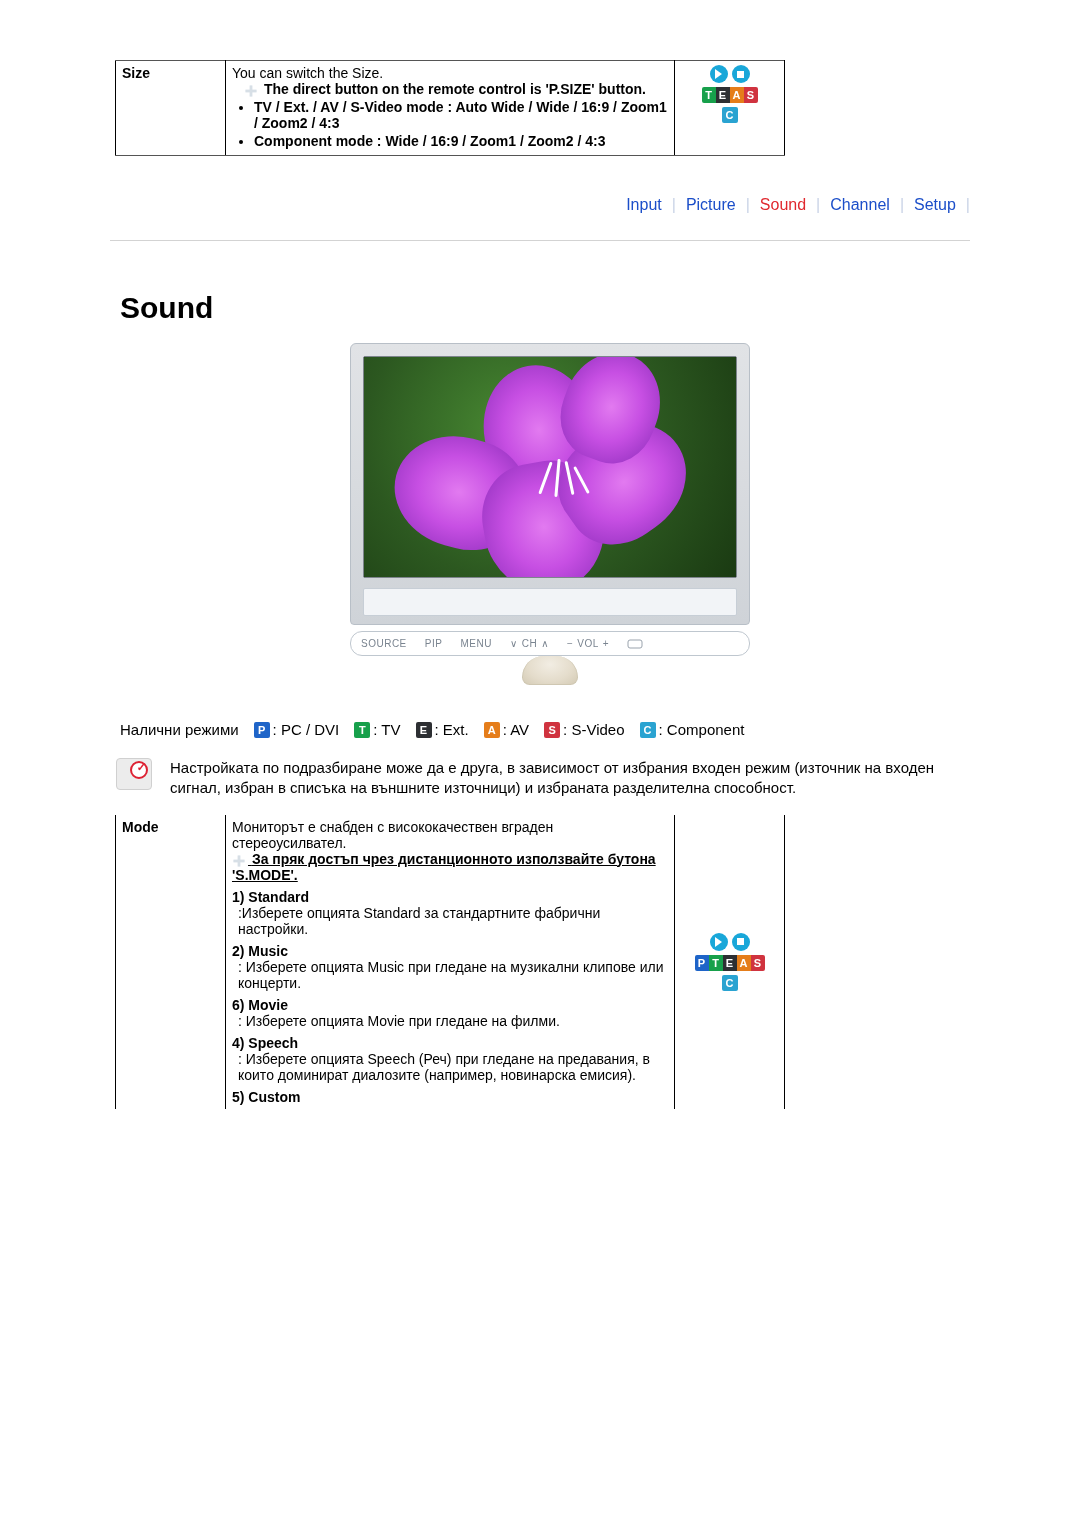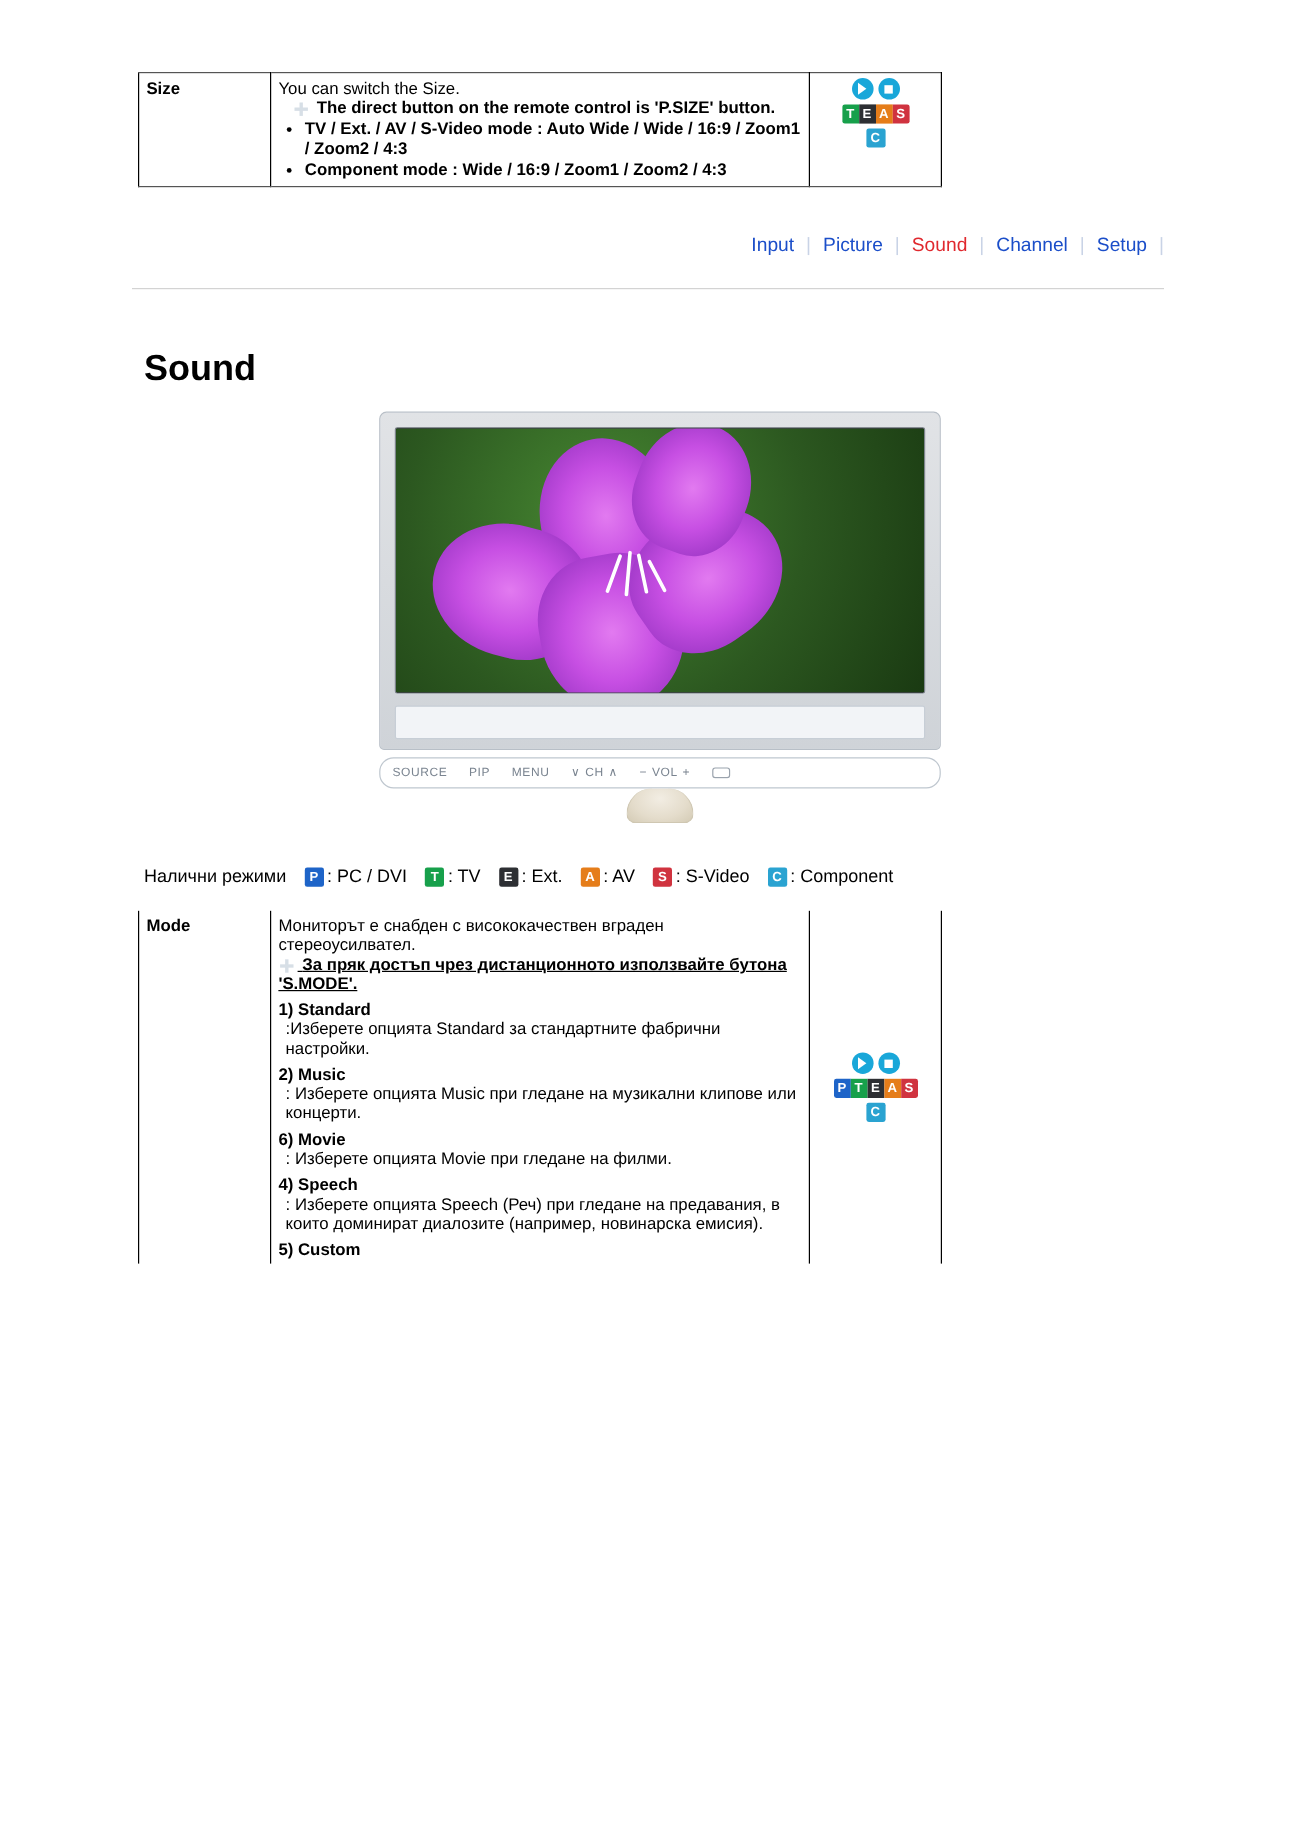--- a/index.html
+++ b/index.html
@@ -69,21 +69,21 @@
   h1.sound {
     font-size: 30px;
     font-weight: bold;
     margin: 0 0 18px 10px;
   }
 
   .monitor-wrap { display:flex; justify-content:center; }
 
   
   .monitor {
-    width: 468px;
+    width: 400px;
     margin-bottom: 28px;
     margin-left: 20px;
   }
   .monitor-body {
     background: linear-gradient(#e1e3e6,#cfd3d8);
     border: 1px solid #b8bfc7;
     border-radius: 6px 6px 4px 4px;
     padding: 12px 12px 8px 12px;
   }
   .screen {
@@ -320,20 +320,24 @@
   <span class="item">
         <span class="modekey kS">S</span>
         <span>: S-Video</span>
       </span>
   <span class="item">
         <span class="modekey kC">C</span>
         <span>: Component</span>
       </span>
 </div>
 
+<div class="tip-row">
+  <div class="tip-icon"></div>
+  <div class="tip-text">Настройката по подразбиране може да е друга, в зависимост от избрания входен режим (източник на входен сигнал, избран в списъка на външните източници) и избраната разделителна способност.</div>
+</div>
 
 <table class="grid">
   <tbody>
   <tr>
     <td class="c1 bl br">Mode</td>
     <td class="c2 br">
       <div>Мониторът е снабден с висококачествен вграден стереоусилвател.</div>
       <div class="grey-note" style="padding-left:0;text-decoration:underline;">
         <span class="plus-icon">
           <svg viewBox="0 0 10 10">

